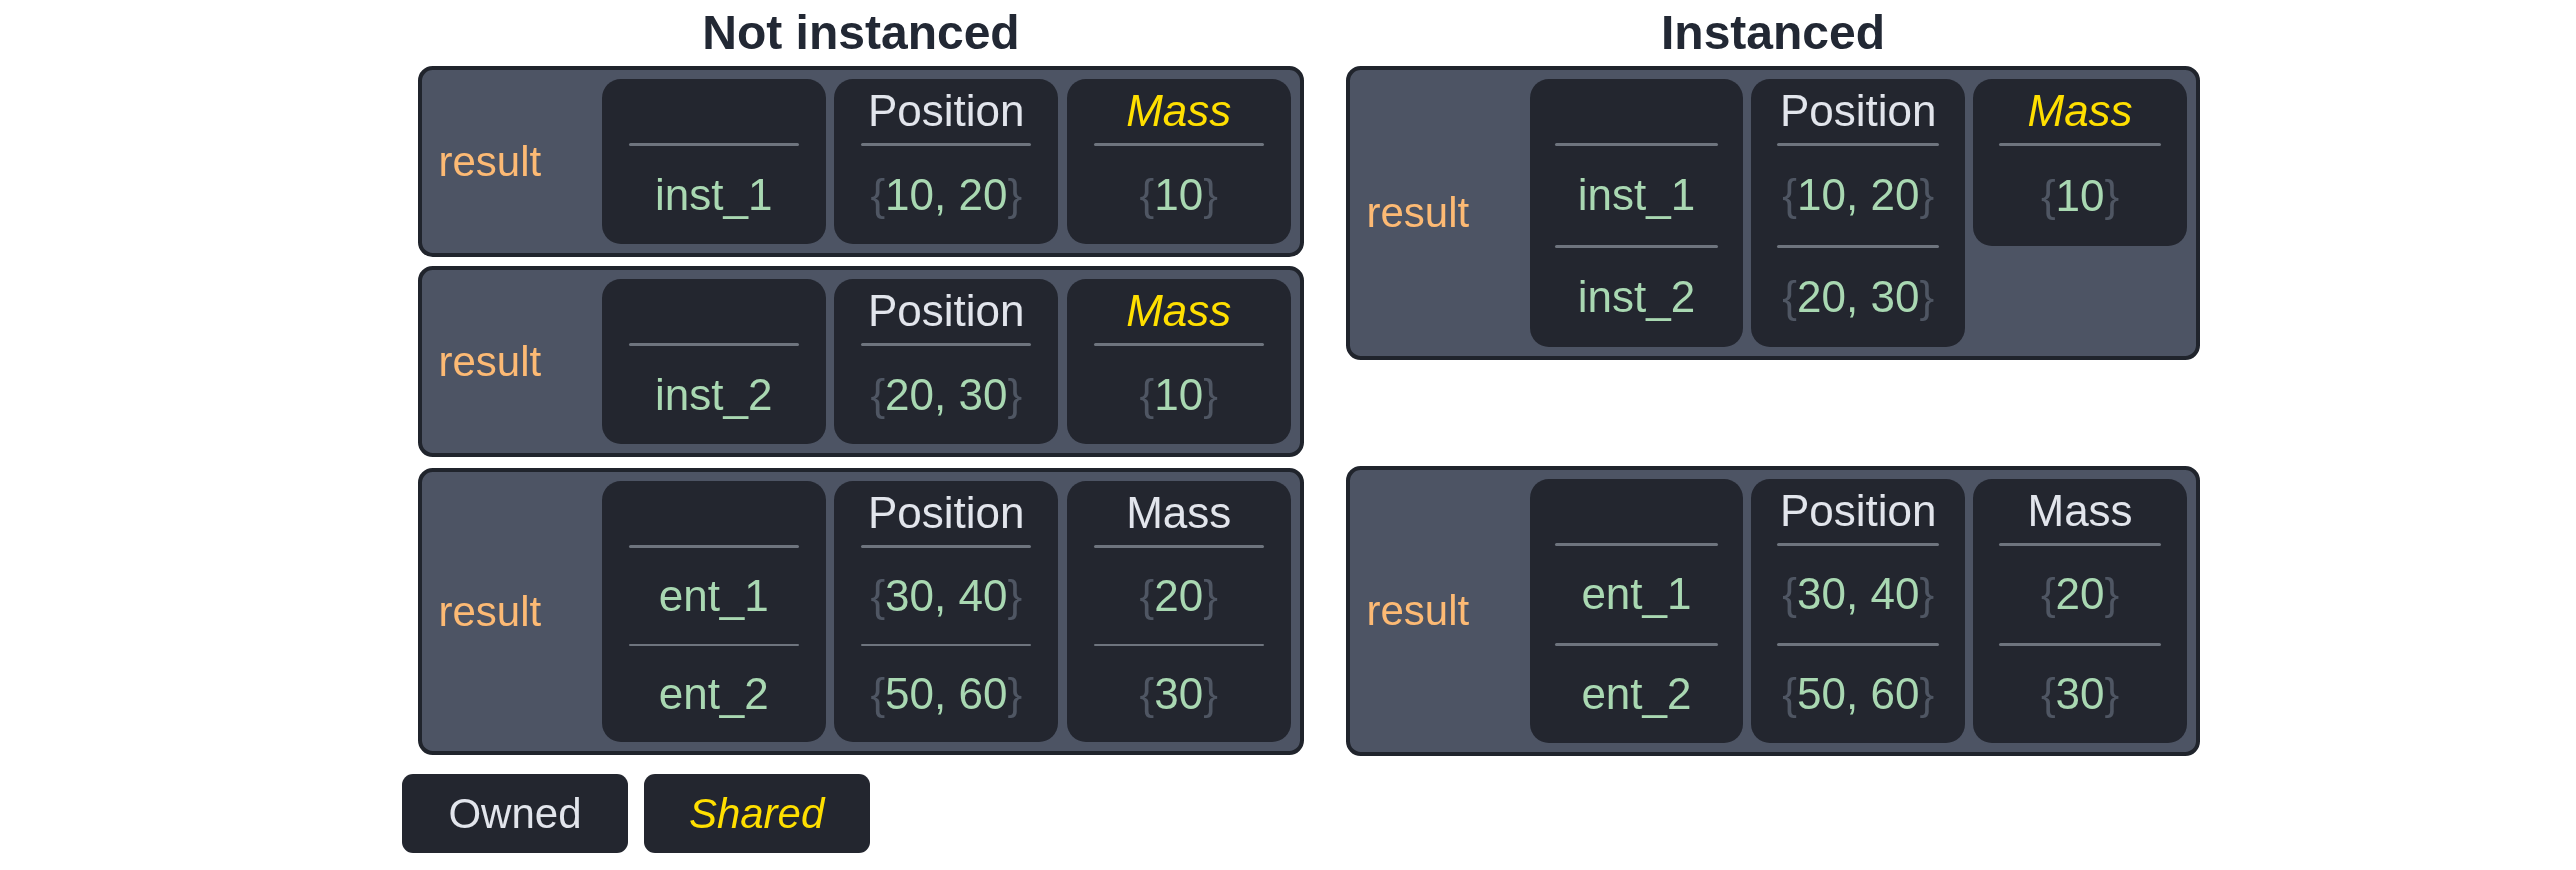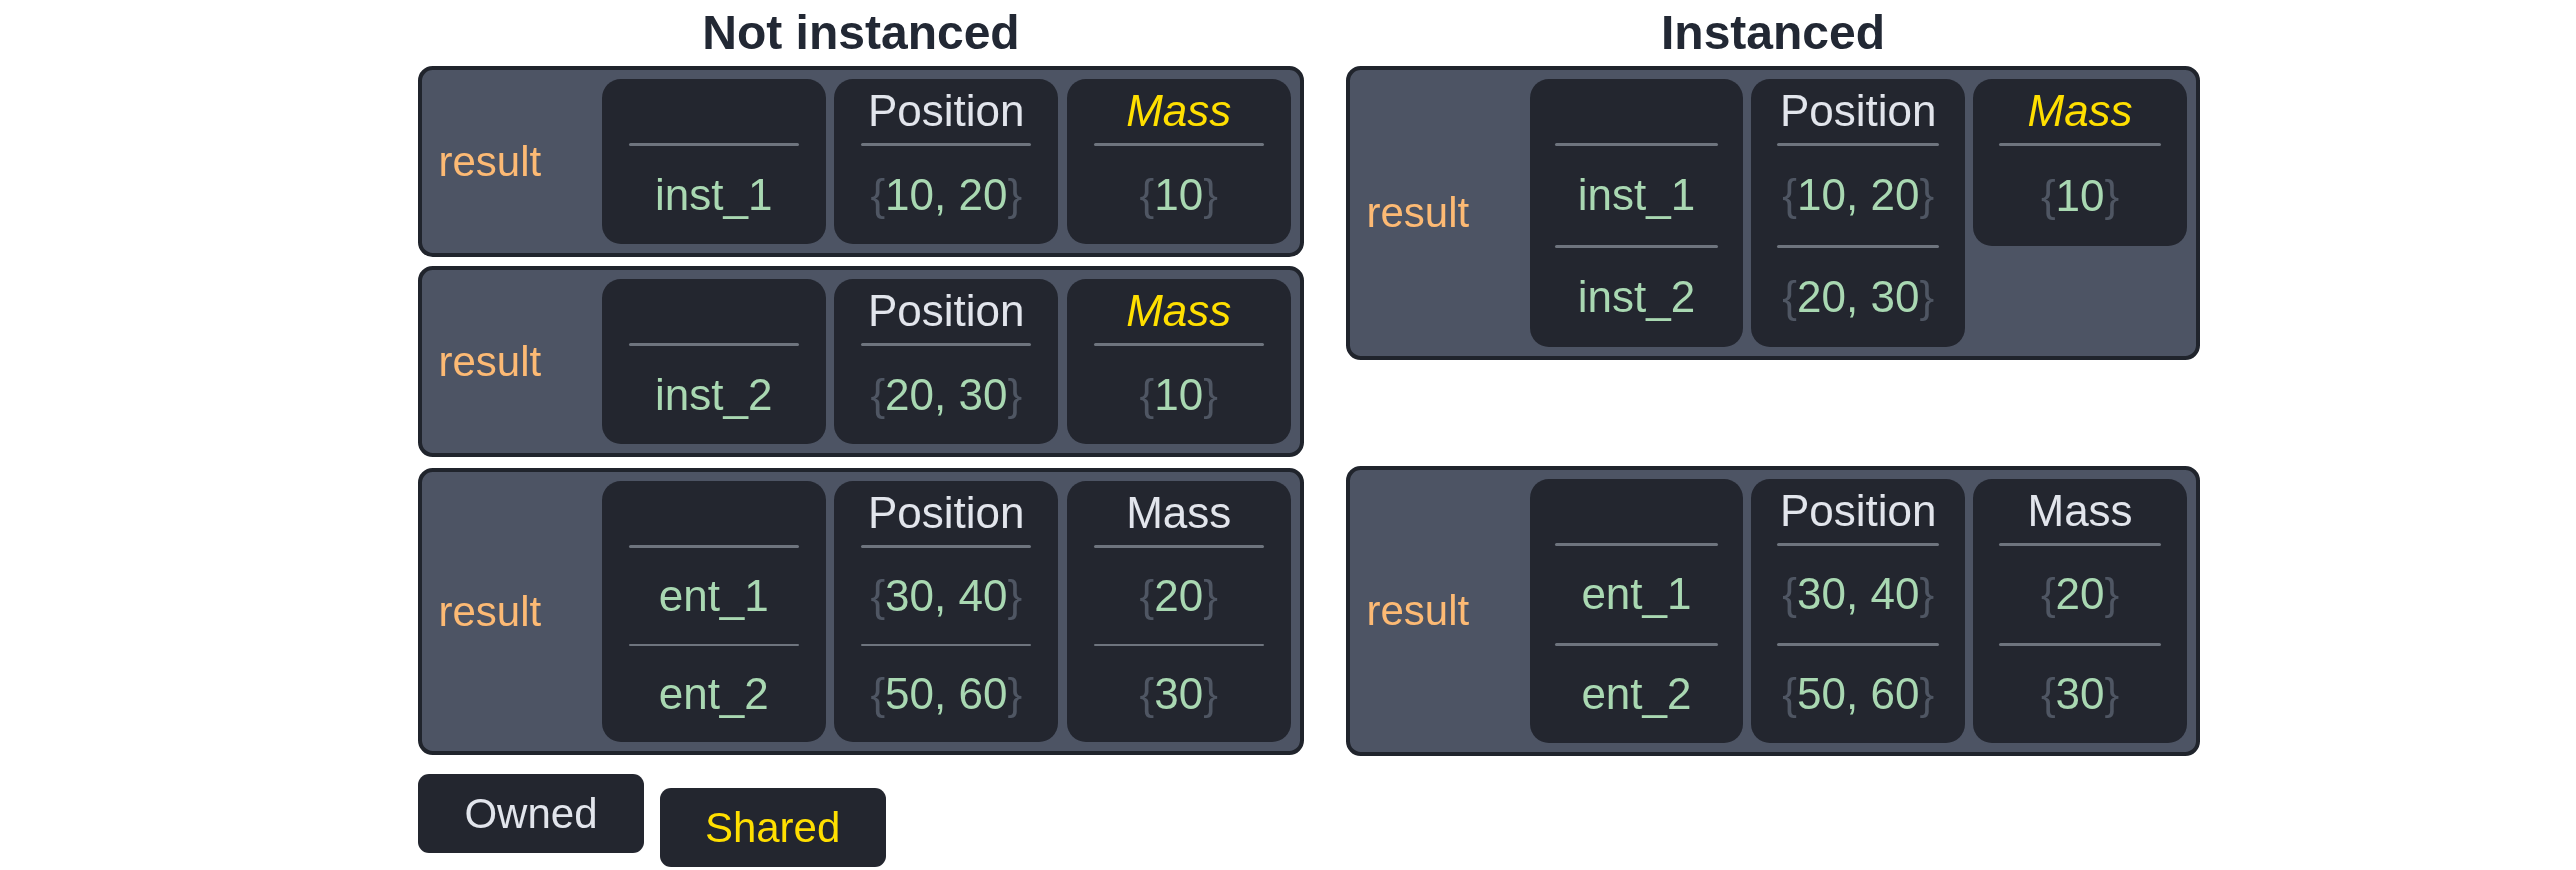--- a/index.html
+++ b/index.html
@@ -43,28 +43,28 @@
   }
   .brace{color:#4f5663;}
 
   
   #t00{left:418px;top:66px;width:886px;height:191px;}
   #t01{left:418px;top:266px;width:886px;height:191px;}
   #t02{left:418px;top:468px;width:886px;height:287px;}
   #t10{left:1346px;top:66px;width:854px;height:294px;}
   #t11{left:1346px;top:466px;width:854px;height:290px;}
 
-  .legend{position:absolute;left:418px;top:774px;display:flex;gap:15.6px;}
+  .legend{position:absolute;left:402px;top:774px;display:flex;gap:15.6px;}
   .lchip{
     box-sizing:border-box;min-width:226px;height:79px;padding:0 33px;
     background:#23262f;border-radius:11px;
     display:flex;align-items:center;justify-content:center;
     font-size:42px;color:#e2e5ec;
   }
-  .lchip.shared{color:#ffdf00;margin-top:14px;}
+  .lchip.shared{color:#ffdf00;font-style:italic;}
 </style>
 </head>
 <body>
 
 <div class="stage">
 
   <div class="sec-title" id="title-right">Instanced</div>
   <div class="sec-title" id="title-left">Not instanced</div>
 
   <div class="etable" id="t00">

